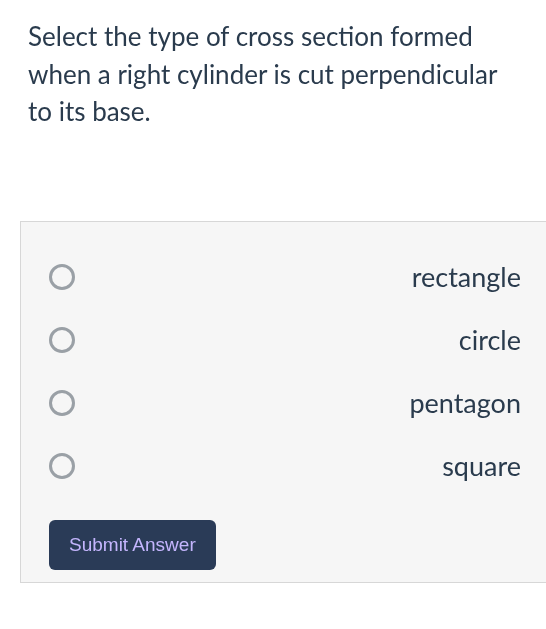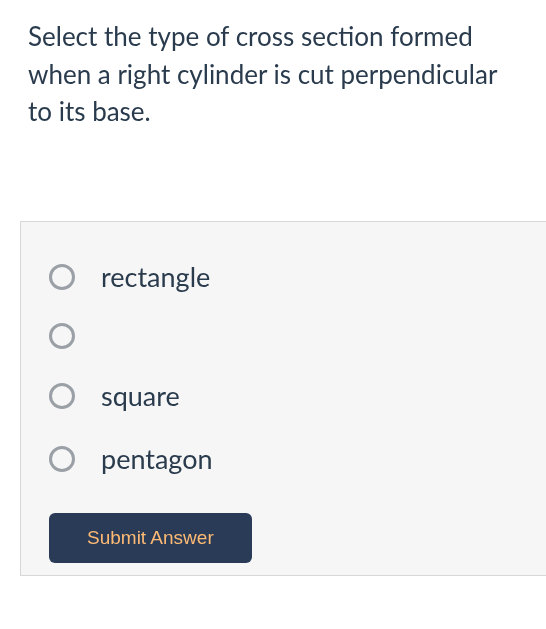--- a/index.html
+++ b/index.html
@@ -24,38 +24,39 @@
       background: #f6f6f6;
       padding: 38px 28px 12px 28px;
       width: 530px;
     }
     .option-row {
       display: flex;
       align-items: center;
       gap: 26px;
       margin-bottom: 30px;
       cursor: pointer;
+      justify-content: space-between;
     }
     .radio-circle {
       width: 26px;
       height: 26px;
       border: 3px solid #9aa0a6;
       border-radius: 50%;
       flex-shrink: 0;
     }
     .option-label {
       font-size: 27px;
       color: #2a3b4d;
       font-weight: 400;
     }
     .submit-btn {
       background: #2a3b57;
-      color: #fdba74;
+      color: #c4b5fd;
       font-size: 19px;
-      padding: 14px 38px;
+      padding: 14px 20px;
       border: none;
       border-radius: 6px;
       cursor: pointer;
       margin-top: 8px;
       font-weight: 400;
     }
   </style>
 </head>
 <body>
 
@@ -63,27 +64,28 @@
 
 <div class="answer-panel">
 
   <div class="option-row">
     <span class="radio-circle"></span>
     <span class="option-label">rectangle</span>
   </div>
 
   <div class="option-row">
     <span class="radio-circle"></span>
+    <span class="option-label">circle</span>
+  </div>
+
+  <div class="option-row">
+    <span class="radio-circle"></span>
+    <span class="option-label">pentagon</span>
   </div>
 
   <div class="option-row">
     <span class="radio-circle"></span>
     <span class="option-label">square</span>
   </div>
 
-  <div class="option-row">
-    <span class="radio-circle"></span>
-    <span class="option-label">pentagon</span>
-  </div>
-
   <button class="submit-btn">Submit Answer</button>
 
 </div>
 
 </body></html>

